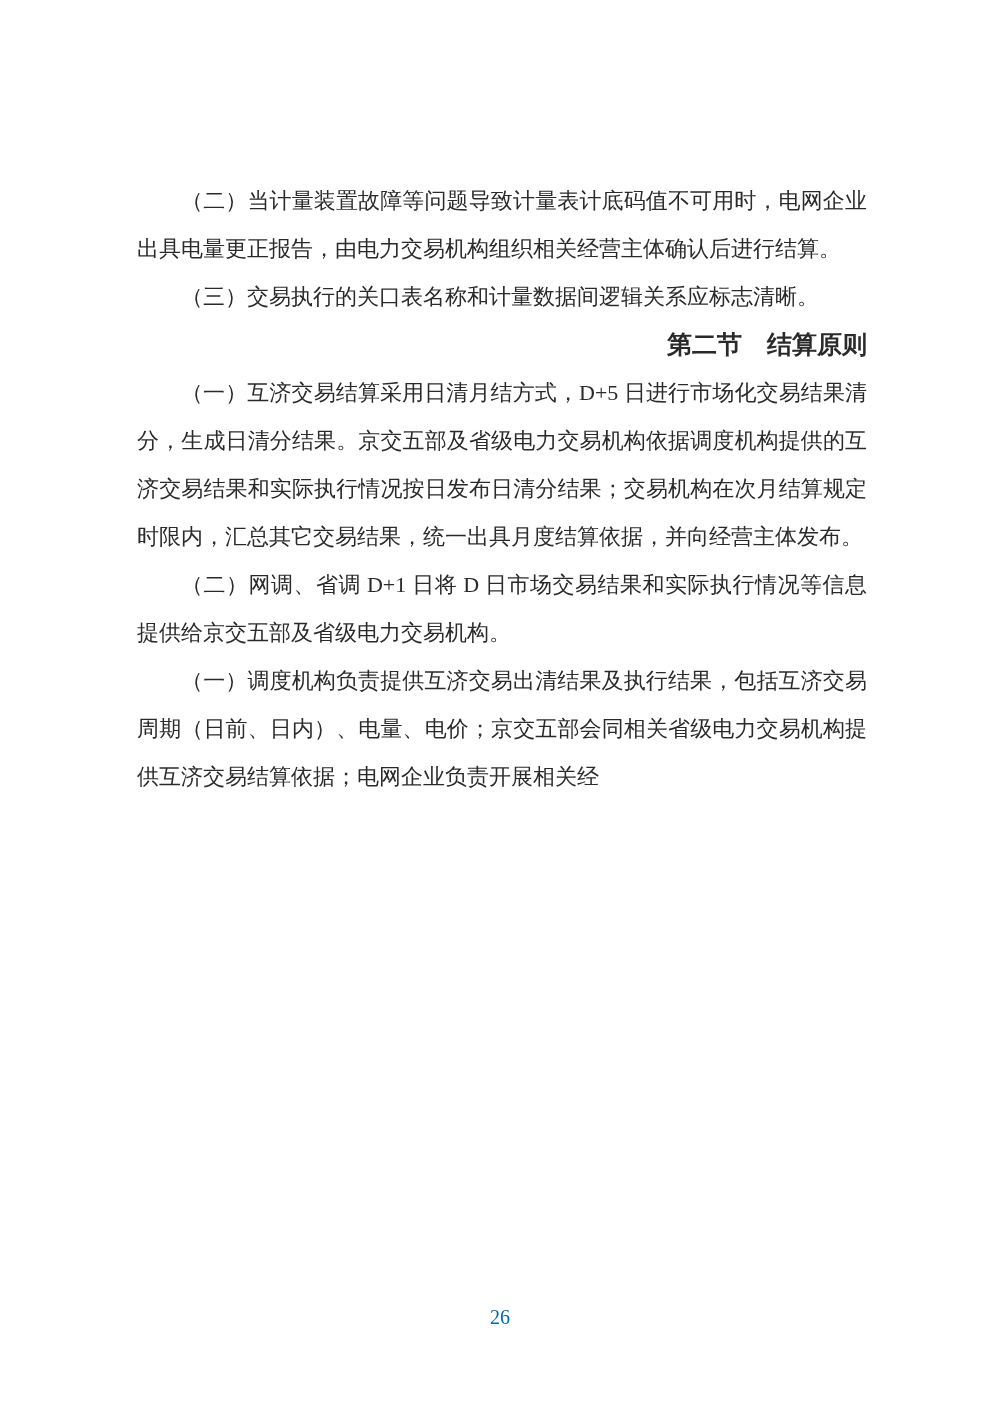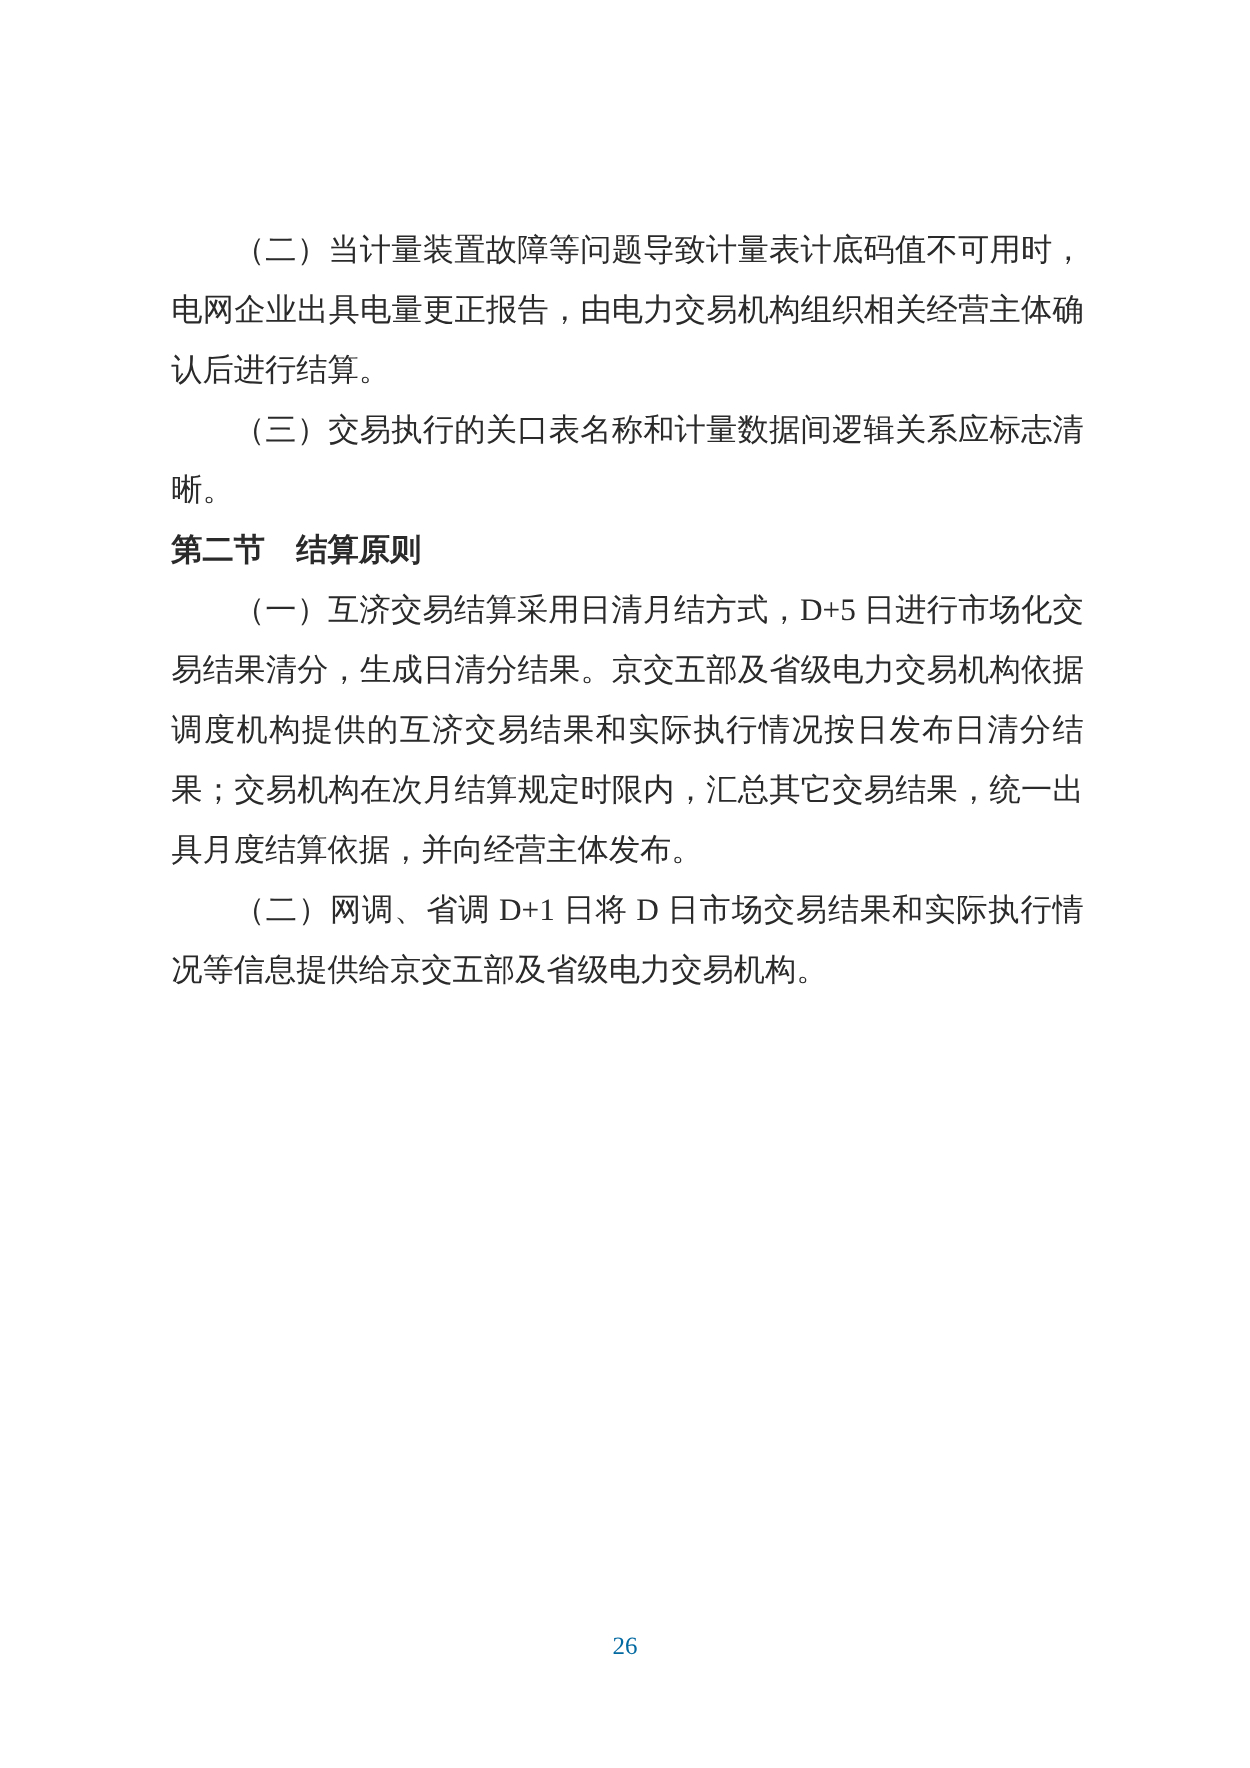--- a/index.html
+++ b/index.html
@@ -20,30 +20,30 @@
     position: absolute;
     left: 137px;
     top: 177px;
     width: 730px;
   }
   .doc-body p {
     margin: 0;
     padding: 0;
   }
   p.body {
-    font-size: 25px;
+    font-size: 22px;
     line-height: 48px;
     text-align: justify;
     text-justify: inter-character;
     text-indent: 2em;
   }
   p.heading {
     font-size: 25px;
     line-height: 48px;
-    text-align: left;
+    text-align: right;
     text-indent: 0;
     font-weight: bold;
   }
   .lead-bold {
     font-weight: bold;
   }
   .page-number {
     position: absolute;
     top: 1303px;
     left: 0;
@@ -57,15 +57,16 @@
 </head>
 <body>
 
 <div class="page">
   <div class="doc-body">
       <p class="body">（二）当计量装置故障等问题导致计量表计底码值不可用时，电网企业出具电量更正报告，由电力交易机构组织相关经营主体确认后进行结算。</p>
       <p class="body">（三）交易执行的关口表名称和计量数据间逻辑关系应标志清晰。</p>
       <p class="heading">第二节　结算原则</p>
       <p class="body">（一）互济交易结算采用日清月结方式，D+5 日进行市场化交易结果清分，生成日清分结果。京交五部及省级电力交易机构依据调度机构提供的互济交易结果和实际执行情况按日发布日清分结果；交易机构在次月结算规定时限内，汇总其它交易结果，统一出具月度结算依据，并向经营主体发布。</p>
       <p class="body">（二）网调、省调 D+1 日将 D 日市场交易结果和实际执行情况等信息提供给京交五部及省级电力交易机构。</p>
+      <p class="body">（一）调度机构负责提供互济交易出清结果及执行结果，包括互济交易周期（日前、日内）、电量、电价；京交五部会同相关省级电力交易机构提供互济交易结算依据；电网企业负责开展相关经</p>
     </div>
   <div class="page-number">26</div>
 </div>
 
 </body></html>

